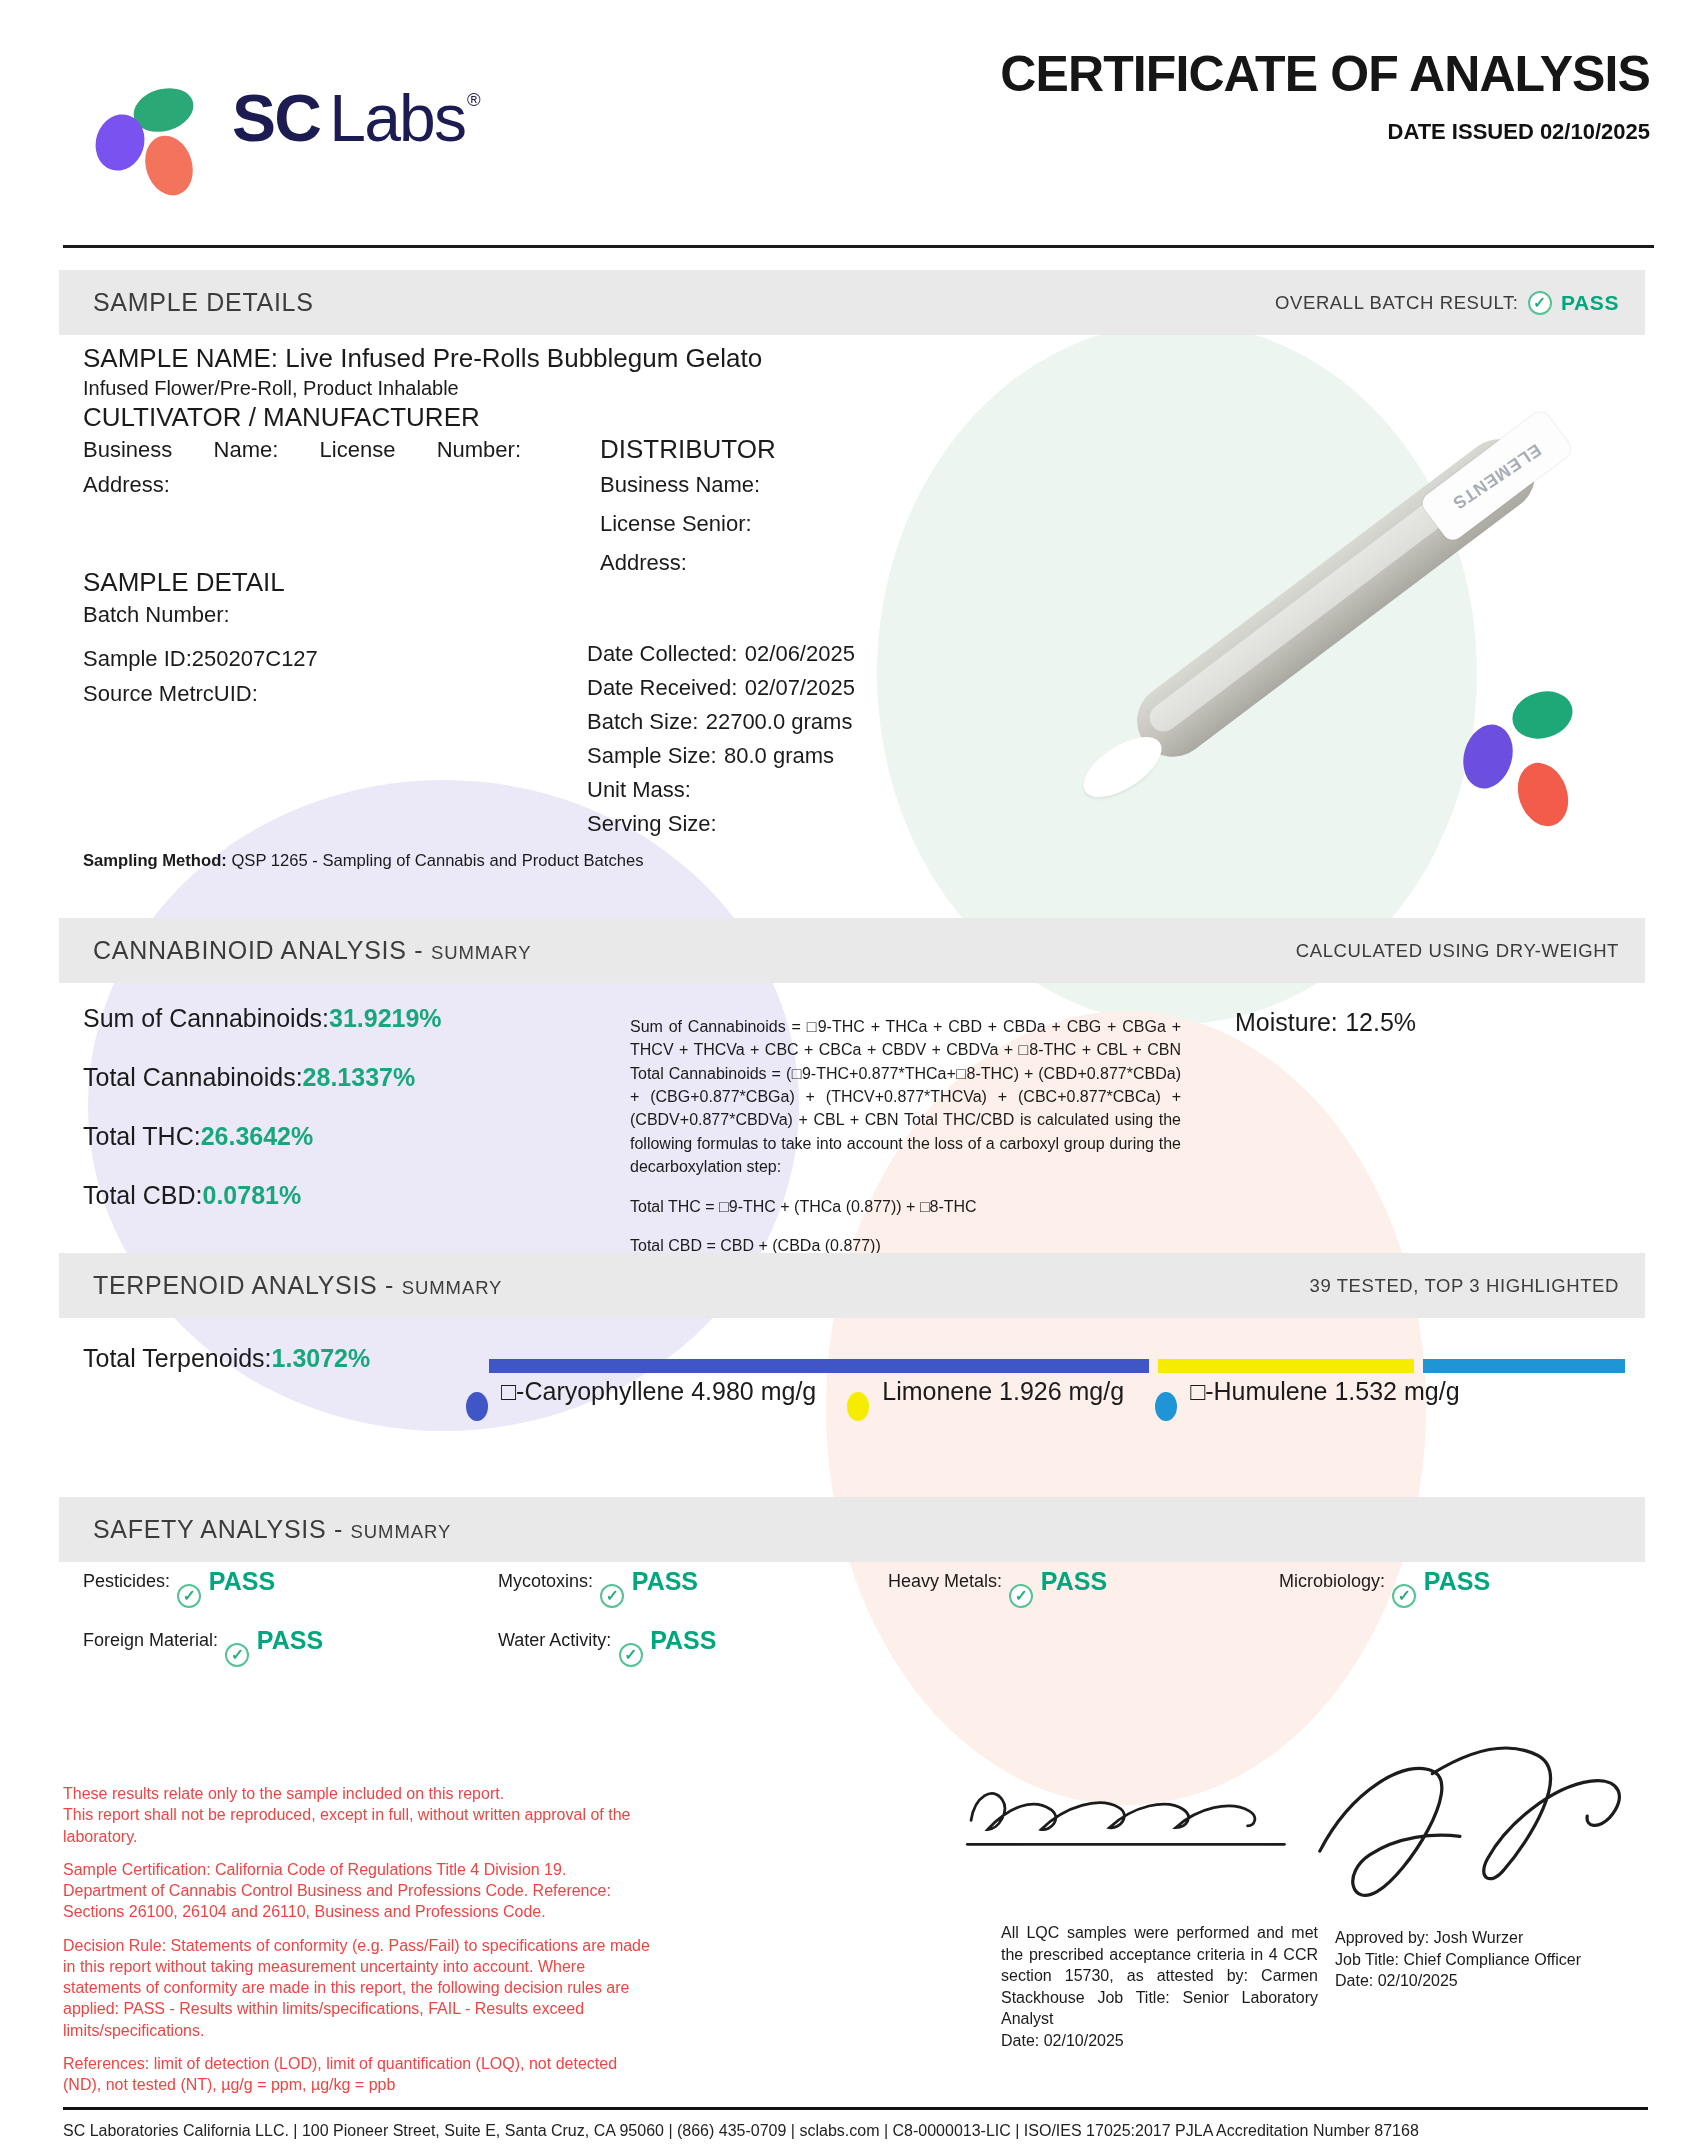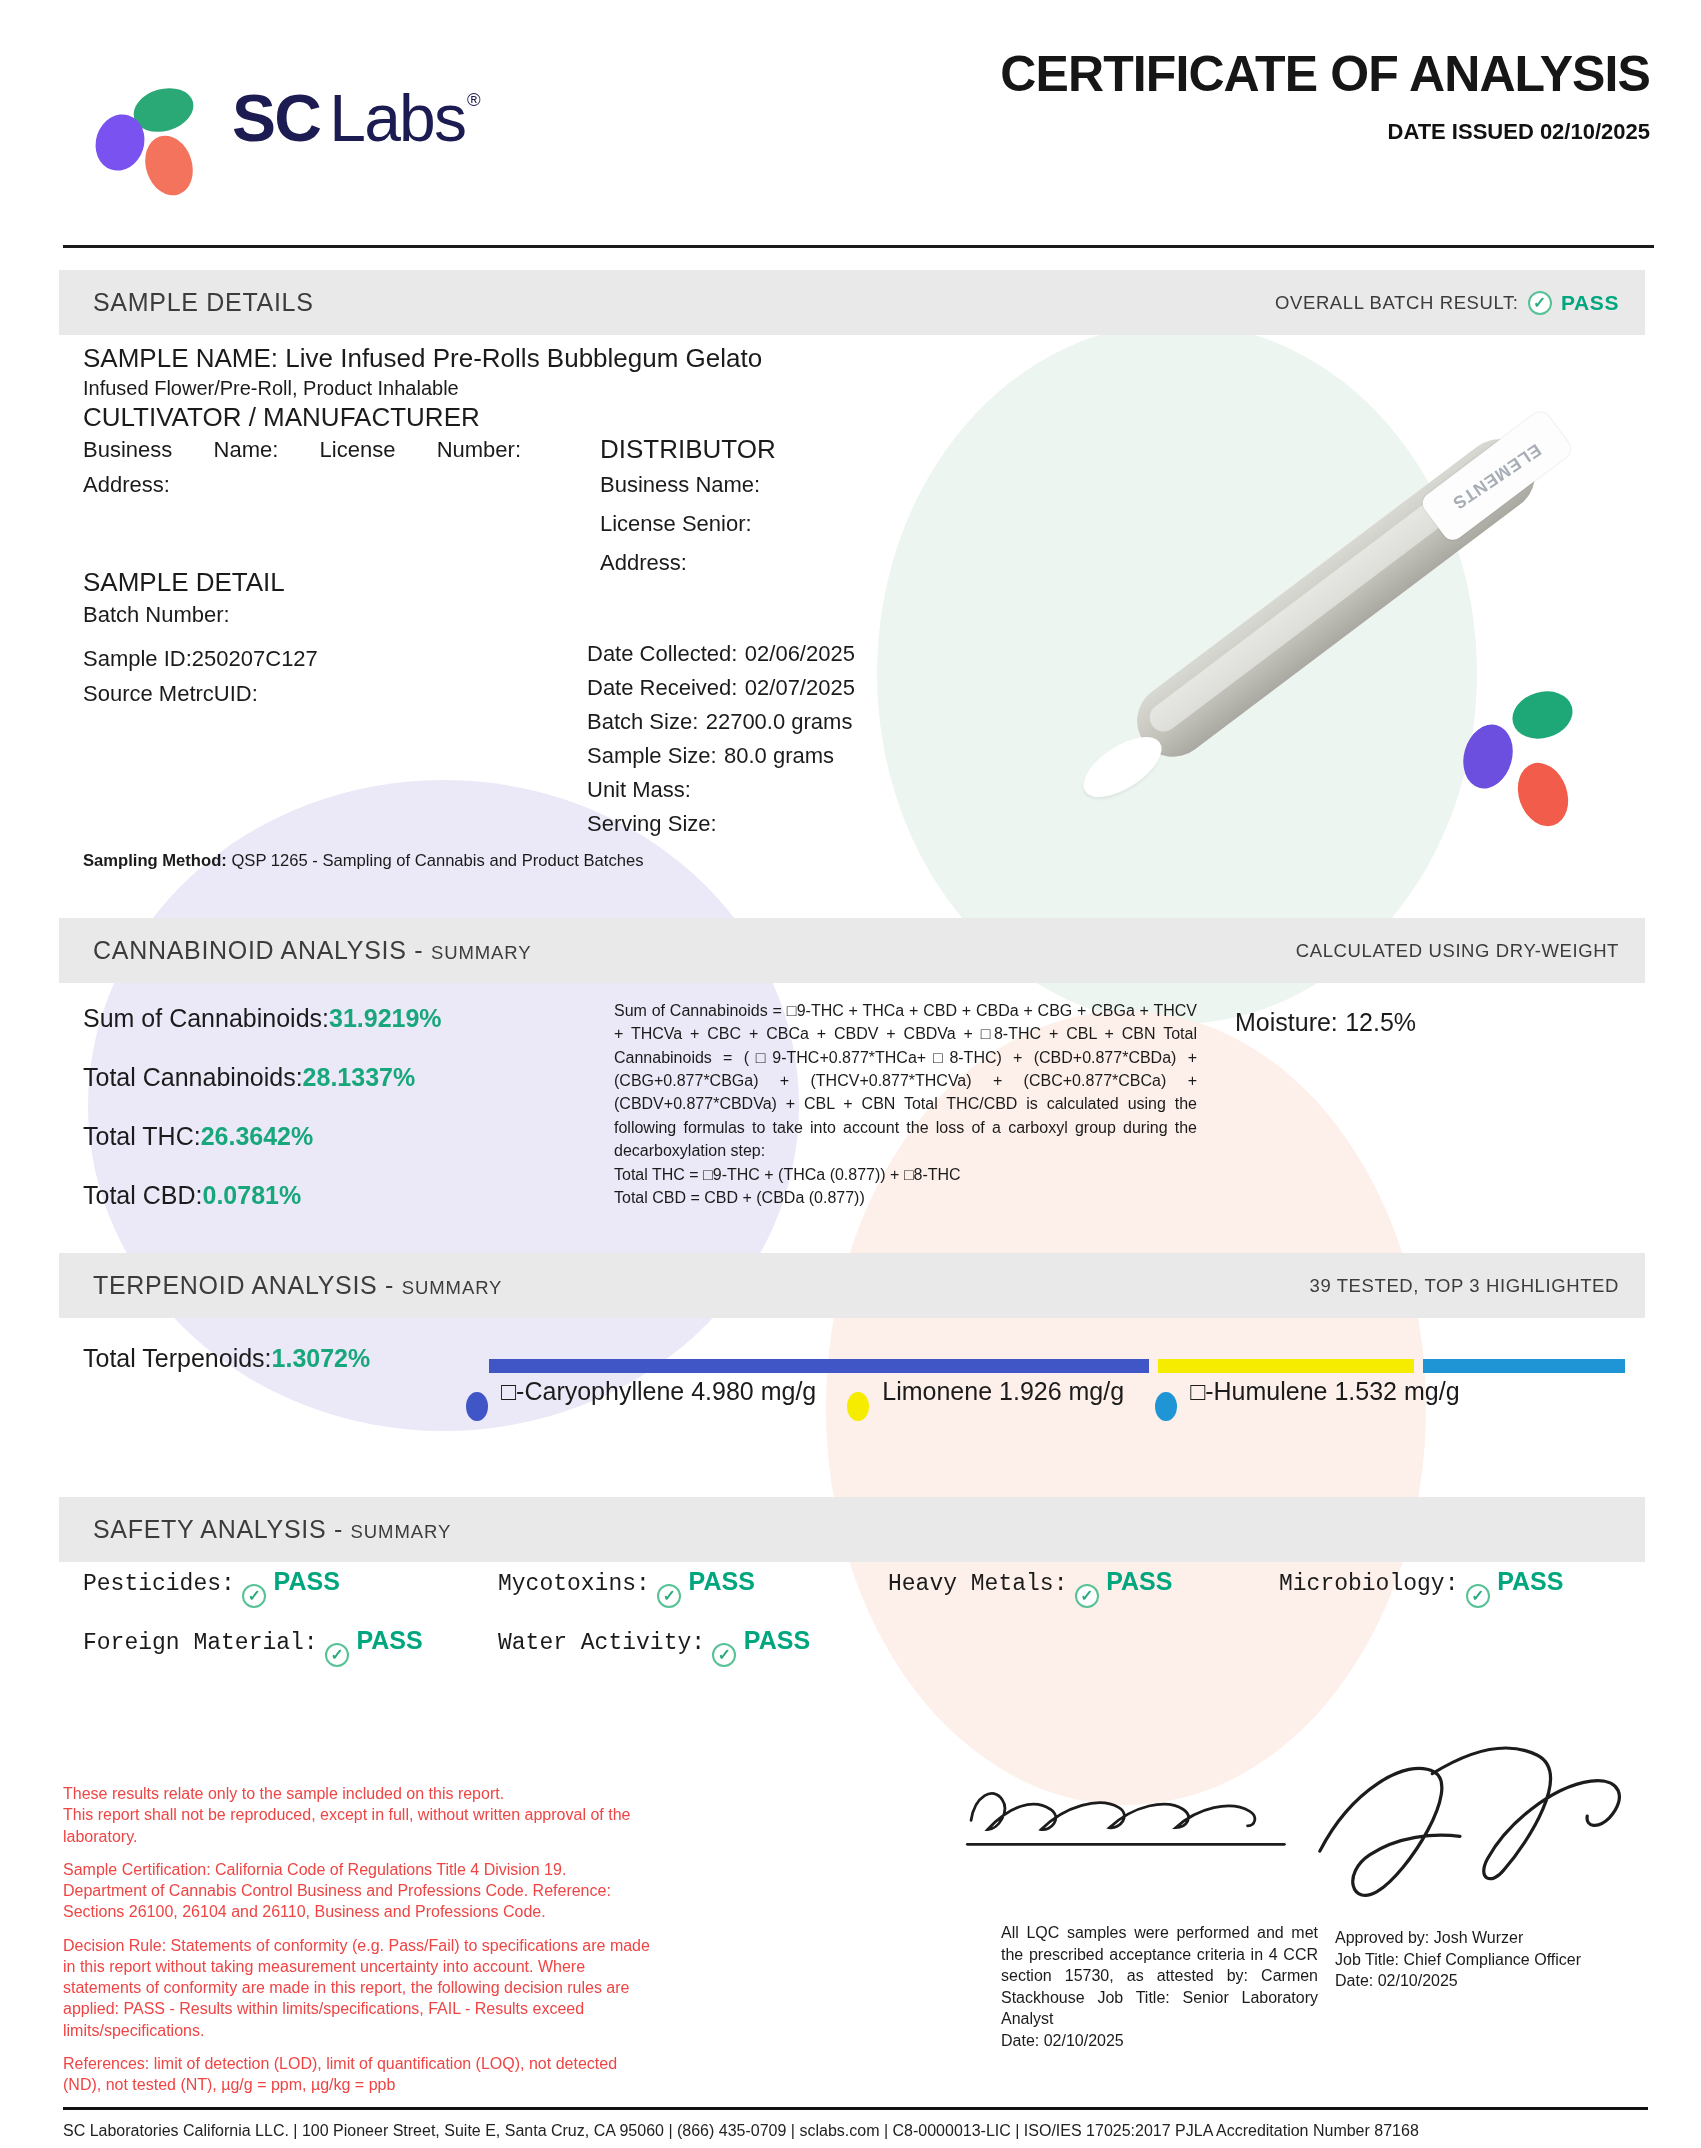--- a/index.html
+++ b/index.html
@@ -77,40 +77,40 @@
   .pd{border-radius:50%;}
   .pd-purple{left:412px;top:329px;width:48px;height:65px;background:#6d4fe0;transform:rotate(16deg);}
   .pd-green{left:460px;top:297px;width:61px;height:46px;background:#1ea878;transform:rotate(-16deg);}
   .pd-orange{left:467px;top:367px;width:48px;height:65px;background:#f25c4a;transform:rotate(-20deg);}
 
   
   #cann-stats{left:83px;top:1004px;}
   #cann-stats .row{margin-bottom:30px;font-size:25px;}
   #cann-stats .val{font-weight:700;color:#17a77b;}
   #cann-formula{left:614px;top:999px;width:583px;font-size:16px;line-height:1.46;}
-  #cann-formula p{margin:0;}
+  #cann-formula p{margin:16px;}
   #cann-formula .just{text-align:justify;}
   #moisture{left:1235px;top:1008px;font-size:25px;}
   #moisture .v{margin-left:7.4px;}
 
   
   #terp-total{left:83px;top:1344px;font-size:25px;}
   #terp-total .val{font-weight:700;color:#17a77b;}
   #terp-bar{left:489px;top:1359px;width:1146px;height:14px;display:flex;gap:9.2px;}
   #terp-bar .seg{height:100%;}
   #terp-legend{left:466px;top:1377px;display:flex;gap:31px;align-items:flex-start;}
   .leg-item{display:flex;gap:13px;align-items:flex-start;}
   .leg-dot{width:22px;height:29.5px;border-radius:50%;margin-top:14.8px;}
   .leg-txt{font-size:25px;white-space:nowrap;}
 
   
   #safe-grid{left:83px;top:1565px;width:1551px;display:grid;
              grid-template-columns:415px 390px 391px 1fr;row-gap:16.6px;}
   .safe-item{display:flex;align-items:flex-start;}
-  .safe-item .lbl{font-size:23px;padding-top:5.5px;font-family:Liberation Mono, monospace;}
+  .safe-item .lbl{font-size:18px;padding-top:5.5px;}
   .safe-item .check-ic{margin:18.5px 7.4px 0 7.4px;}
   .safe-item .pass{font-size:25px;padding-top:1.8px;}
 
   
   #legal{left:63px;top:1783px;width:591px;font-size:16px;line-height:1.33;color:#ef4444;}
   #legal p{margin:0 0 0 0;}
   #legal .gap{margin-top:12px;}
   #sig-carmen{left:960px;top:1765px;}
   #sig-josh{left:1294px;top:1733px;}
   #attest-lqc{left:1001px;top:1922px;width:317px;font-size:16px;line-height:1.35;text-align:justify;}

